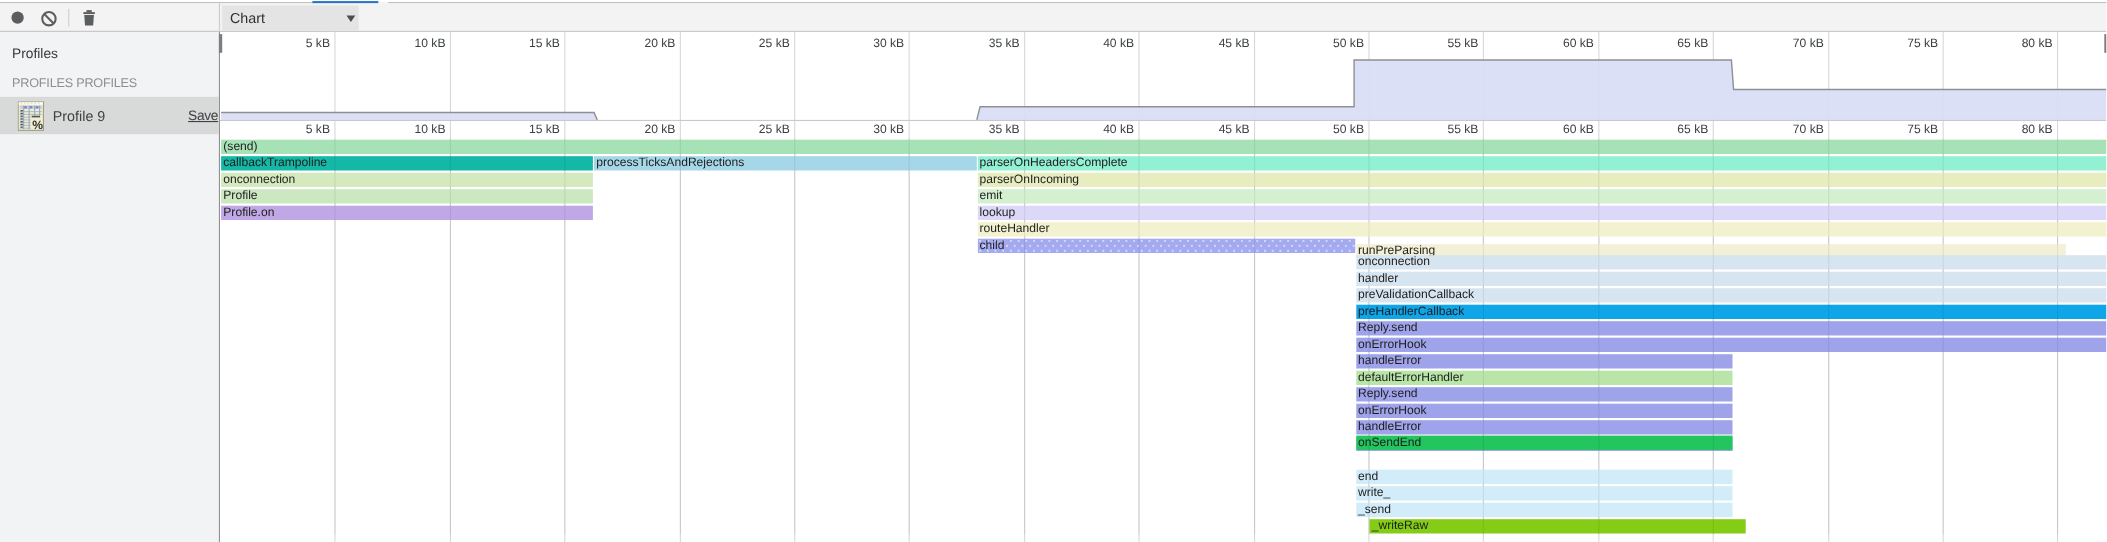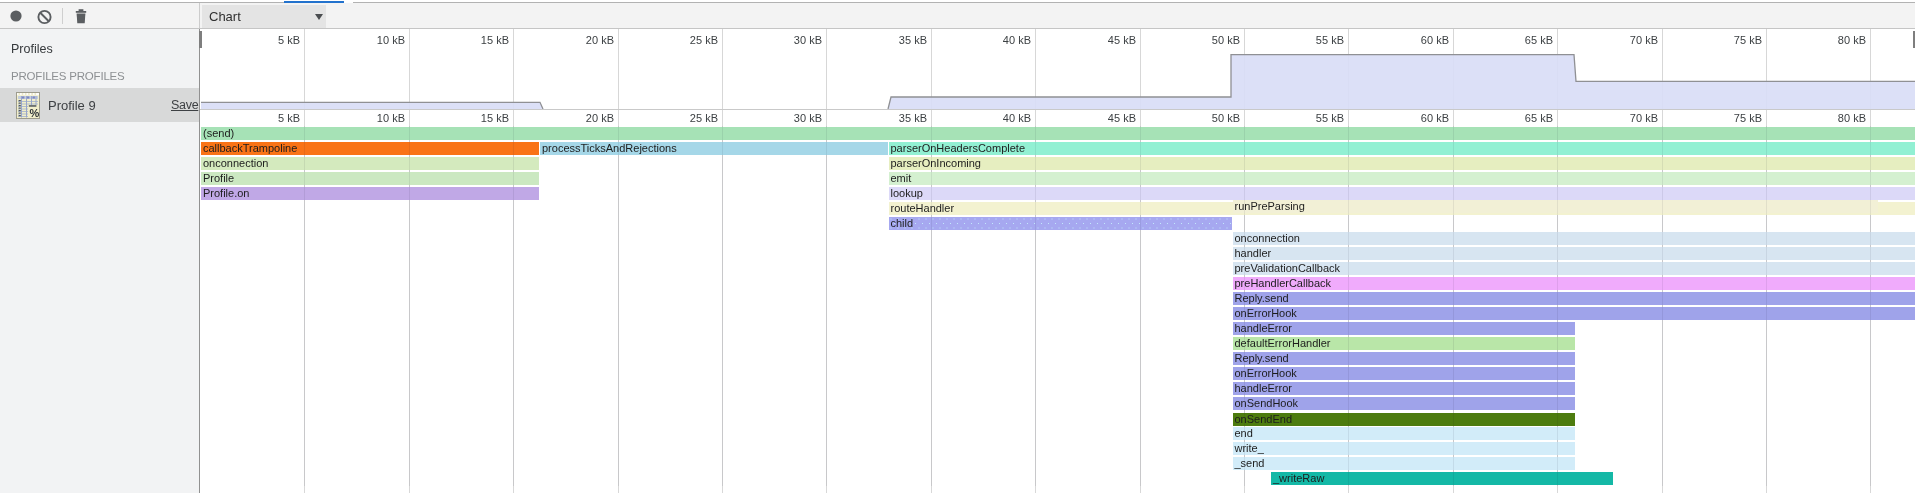--- a/index.html
+++ b/index.html
@@ -226,44 +226,44 @@
       <div class="abs rlabel r1" style="left:1598px">70 kB</div>
       <div class="abs rlabel r2" style="left:1598px">70 kB</div>
       <div class="abs rlabel r1" style="left:1702px">75 kB</div>
       <div class="abs rlabel r2" style="left:1702px">75 kB</div>
       <div class="abs rlabel r1" style="left:1806px">80 kB</div>
       <div class="abs rlabel r2" style="left:1806px">80 kB</div>
     </div>
 
   <div id="flame">
       <div class="bar" style="left:201px;top:127px;width:1714px;background-color:#a6e2b6">(send)</div>
-      <div class="bar" style="left:201px;top:142px;width:338px;background-color:#f97316">callbackTrampoline</div>
+      <div class="bar" style="left:201px;top:142px;width:338px;background-color:#14b8a6">callbackTrampoline</div>
       <div class="bar" style="left:540px;top:142px;width:347.5px;background-color:#a5d7e8">processTicksAndRejections</div>
       <div class="bar" style="left:888.5px;top:142px;width:1026.5px;background-color:#92f0d3">parserOnHeadersComplete</div>
       <div class="bar" style="left:201px;top:157px;width:338px;background-color:#d4eabe">onconnection</div>
       <div class="bar" style="left:888.5px;top:157px;width:1026.5px;background-color:#e6eec0">parserOnIncoming</div>
       <div class="bar" style="left:201px;top:172px;width:338px;background-color:#cbe8c1">Profile</div>
       <div class="bar" style="left:888.5px;top:172px;width:1026.5px;background-color:#d4f0d0">emit</div>
       <div class="bar" style="left:201px;top:187px;width:338px;background-color:#c0a8e6">Profile.on</div>
       <div class="bar" style="left:888.5px;top:187px;width:1026.5px;background-color:#dcd9f8">lookup</div>
       <div class="bar" style="left:888.5px;top:202px;width:1026.5px;background-color:#f3f2d0">routeHandler</div>
       <div class="bar dotted" style="left:888.5px;top:217px;width:343px;background-color:#a6a8f0">child</div>
-      <div class="bar" style="left:1232.5px;top:200px;width:645px;background-color:#f2f0d6">runPreParsing</div>
+      <div class="bar" style="left:1232.5px;top:222px;width:645px;background-color:#f2f0d6">runPreParsing</div>
       <div class="bar" style="left:1232.5px;top:232px;width:682.5px;background-color:#d7e5f1">onconnection</div>
       <div class="bar" style="left:1232.5px;top:247px;width:682.5px;background-color:#d7e5f1">handler</div>
       <div class="bar" style="left:1232.5px;top:262px;width:682.5px;background-color:#d7e5f1">preValidationCallback</div>
-      <div class="bar" style="left:1232.5px;top:277px;width:682.5px;background-color:#f0abfc">preHandlerCallback</div>
+      <div class="bar" style="left:1232.5px;top:277px;width:682.5px;background-color:#0ea5e9">preHandlerCallback</div>
       <div class="bar" style="left:1232.5px;top:292px;width:682.5px;background-color:#9fa3ea">Reply.send</div>
       <div class="bar" style="left:1232.5px;top:307px;width:682.5px;background-color:#9fa3ea">onErrorHook</div>
       <div class="bar" style="left:1232.5px;top:322px;width:342px;background-color:#9fa3ea">handleError</div>
       <div class="bar" style="left:1232.5px;top:337px;width:342px;background-color:#b9e6a8">defaultErrorHandler</div>
       <div class="bar" style="left:1232.5px;top:352px;width:342px;background-color:#9fa3ea">Reply.send</div>
       <div class="bar" style="left:1232.5px;top:367px;width:342px;background-color:#9fa3ea">onErrorHook</div>
       <div class="bar" style="left:1232.5px;top:382px;width:342px;background-color:#9fa3ea">handleError</div>
       <div class="bar" style="left:1232.5px;top:397px;width:342px;background-color:#9fa3ea">onSendHook</div>
-      <div class="bar" style="left:1232.5px;top:413px;width:342px;background-color:#4d7c0f">onSendEnd</div>
+      <div class="bar" style="left:1232.5px;top:396px;width:342px;background-color:#22c55e">onSendEnd</div>
       <div class="bar" style="left:1232.5px;top:427px;width:342px;background-color:#d2ecf9">end</div>
       <div class="bar" style="left:1232.5px;top:442px;width:342px;background-color:#d2ecf9">write_</div>
       <div class="bar" style="left:1232.5px;top:457px;width:342px;background-color:#d2ecf9">_send</div>
-      <div class="bar" style="left:1271px;top:472px;width:342px;background-color:#14b8a6">_writeRaw</div>
+      <div class="bar" style="left:1245px;top:472px;width:342px;background-color:#84cc16">_writeRaw</div>
     </div>
 
 </div>
 
 </body></html>

